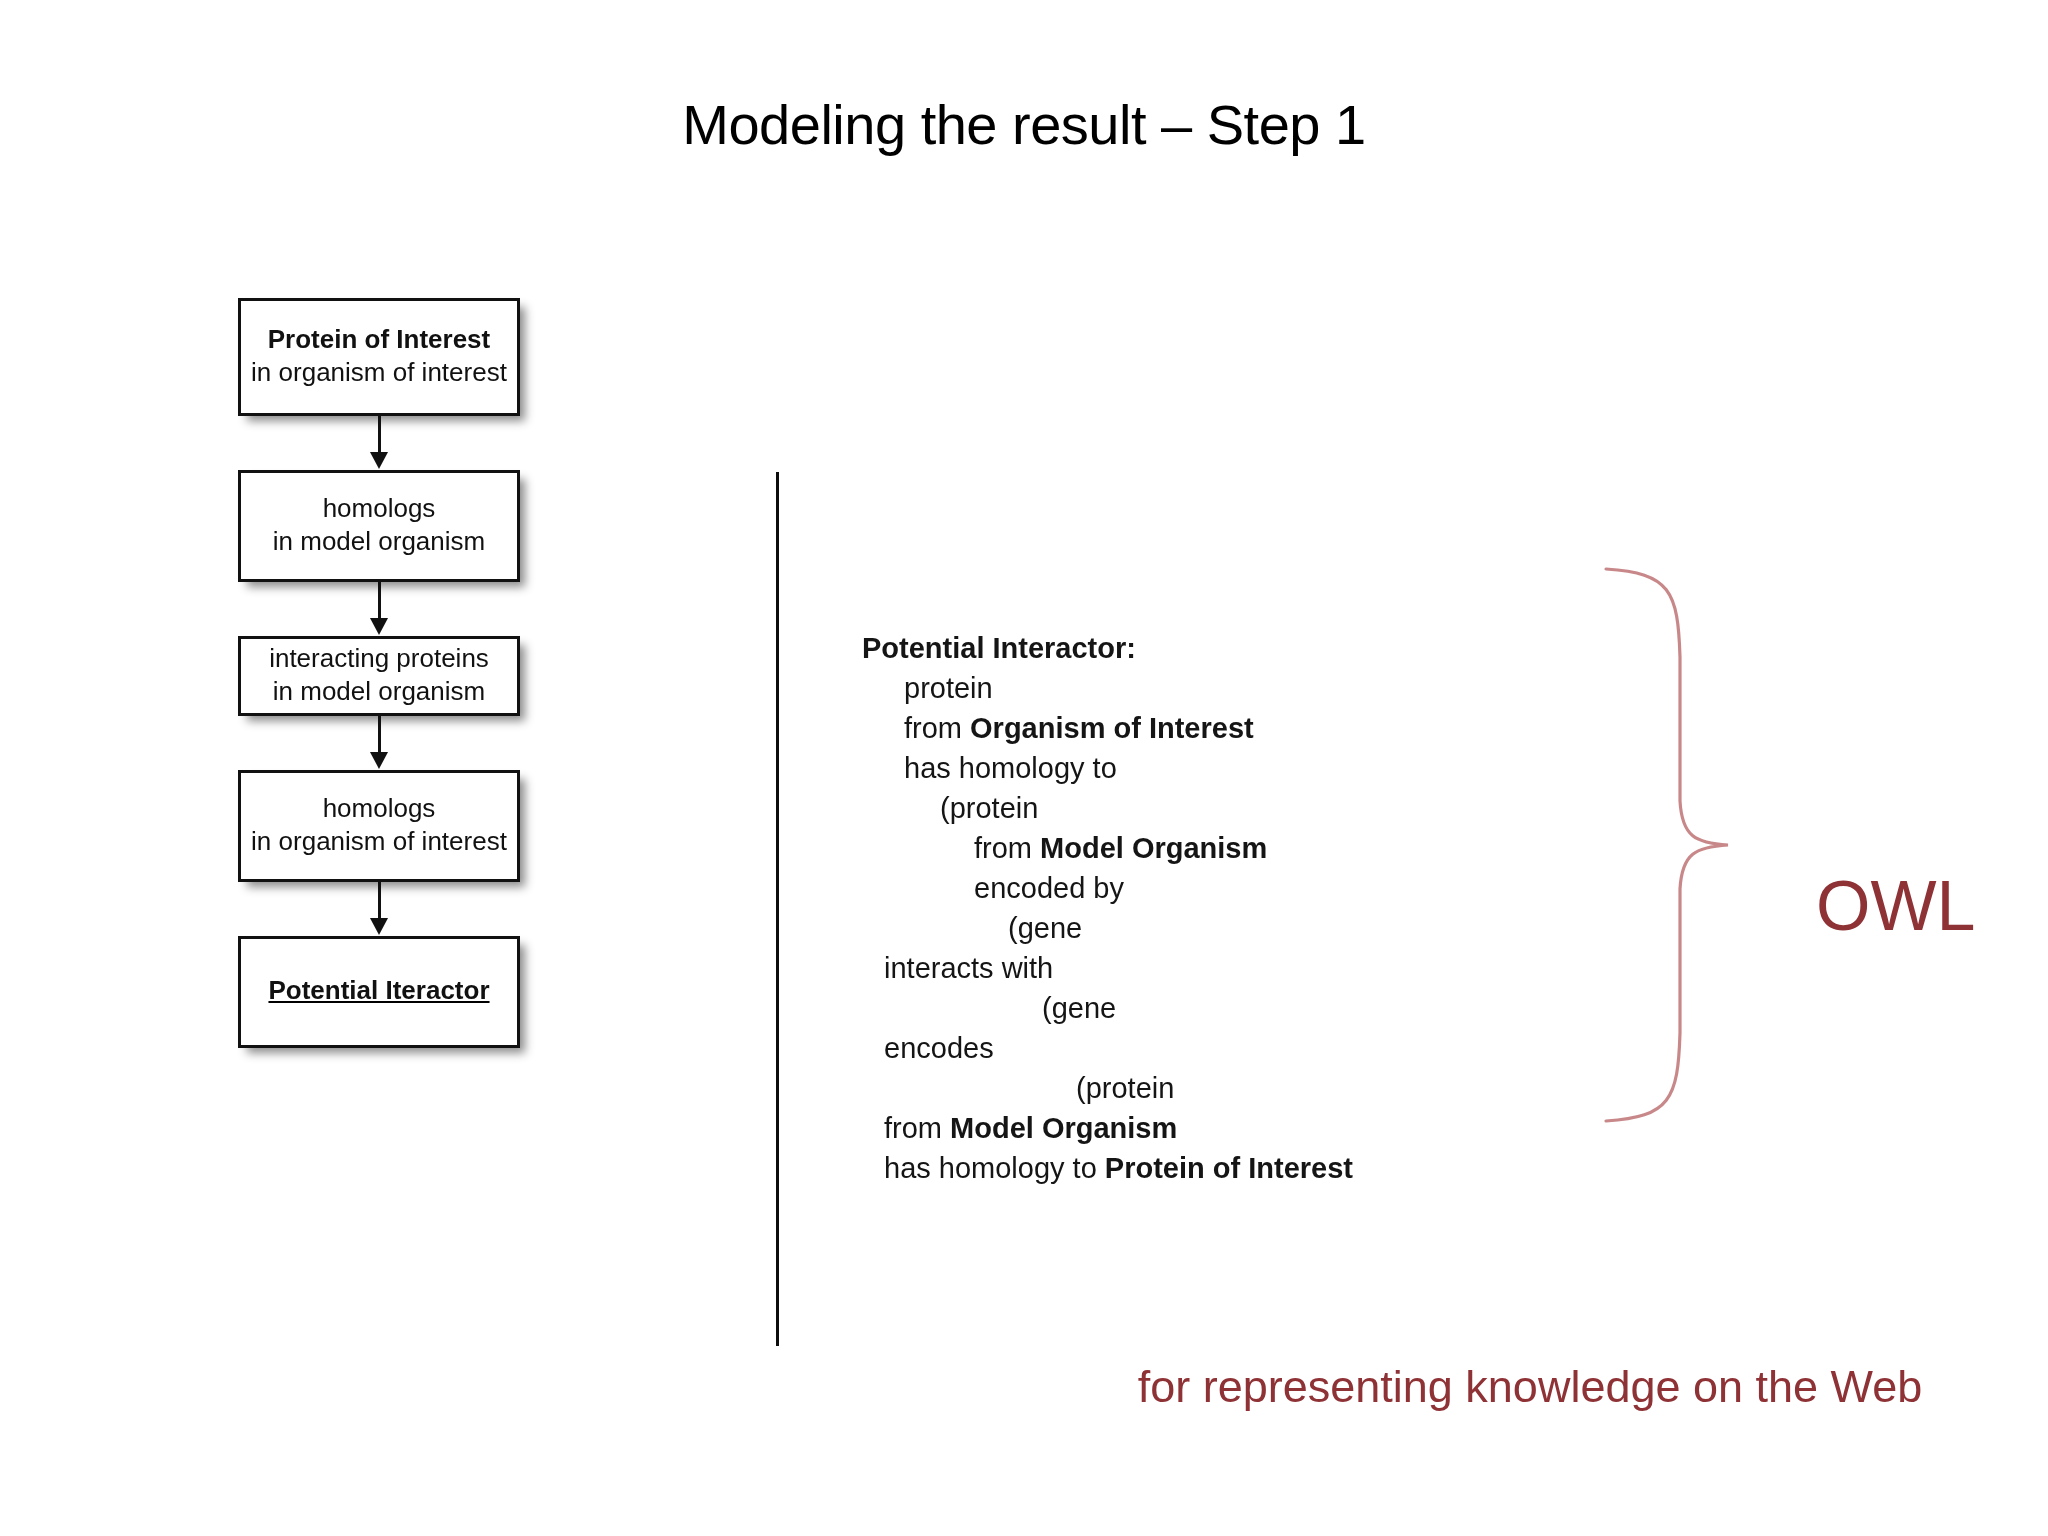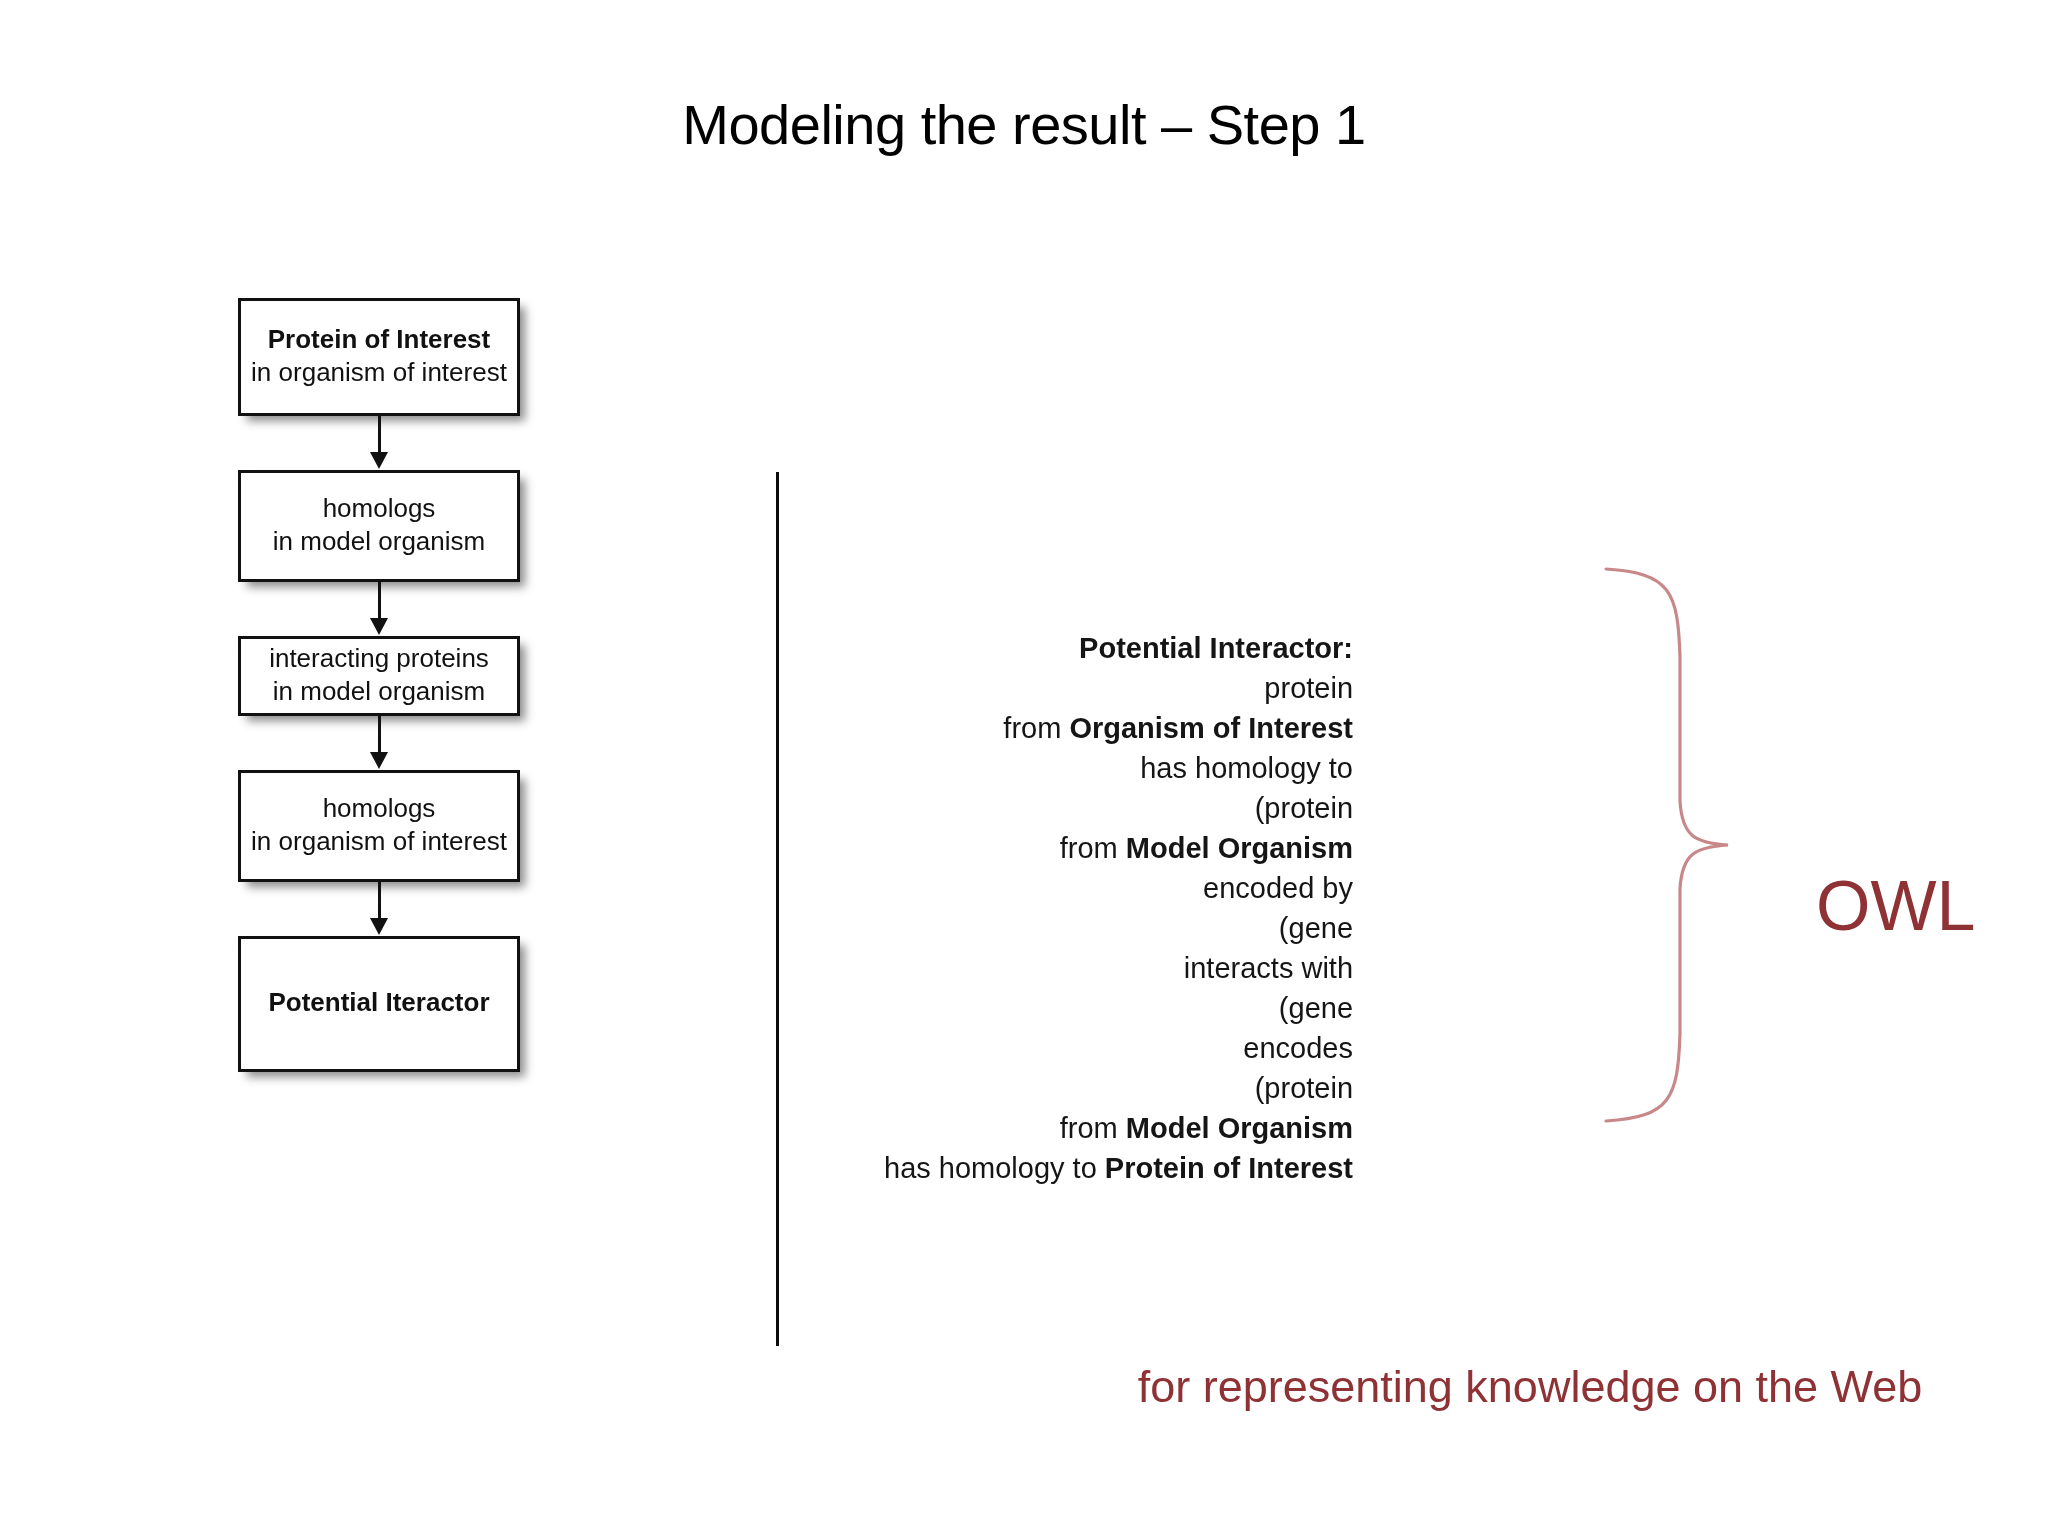--- a/index.html
+++ b/index.html
@@ -57,21 +57,21 @@
     line-height: 1.28;
     color: #111111;
     white-space: nowrap;
   }
   .flow-box .line.bold { font-weight: bold; }
 
   .flow-box.b1 { height: 118px; }
   .flow-box.b2 { height: 112px; }
   .flow-box.b3 { height: 80px; }
   .flow-box.b4 { height: 112px; }
-  .flow-box.b5 { height: 136px; }
+  .flow-box.b5 { height: 112px; text-decoration: underline; }
 
   .arrow {
     position: relative;
     height: 54px;
     width: 282px;
   }
   .arrow .stem {
     position: absolute;
     left: 50%;
     top: 0;
@@ -105,21 +105,21 @@
   
   #owl-expression {
     position: absolute;
     left: 862px;
     top: 628px;
     font-size: 29px;
     line-height: 40px;
     color: #151515;
     white-space: nowrap;
   }
-  #owl-expression .row { display: block; text-align: right; }
+  #owl-expression .row { display: block; }
   #owl-expression b { font-weight: bold; }
   .i0  { padding-left: 0px; }
   .i1  { padding-left: 42px; }
   .i2  { padding-left: 78px; }
   .i3  { padding-left: 112px; }
   .i4  { padding-left: 146px; }
   .i5  { padding-left: 180px; }
   .i6  { padding-left: 214px; }
 
   

